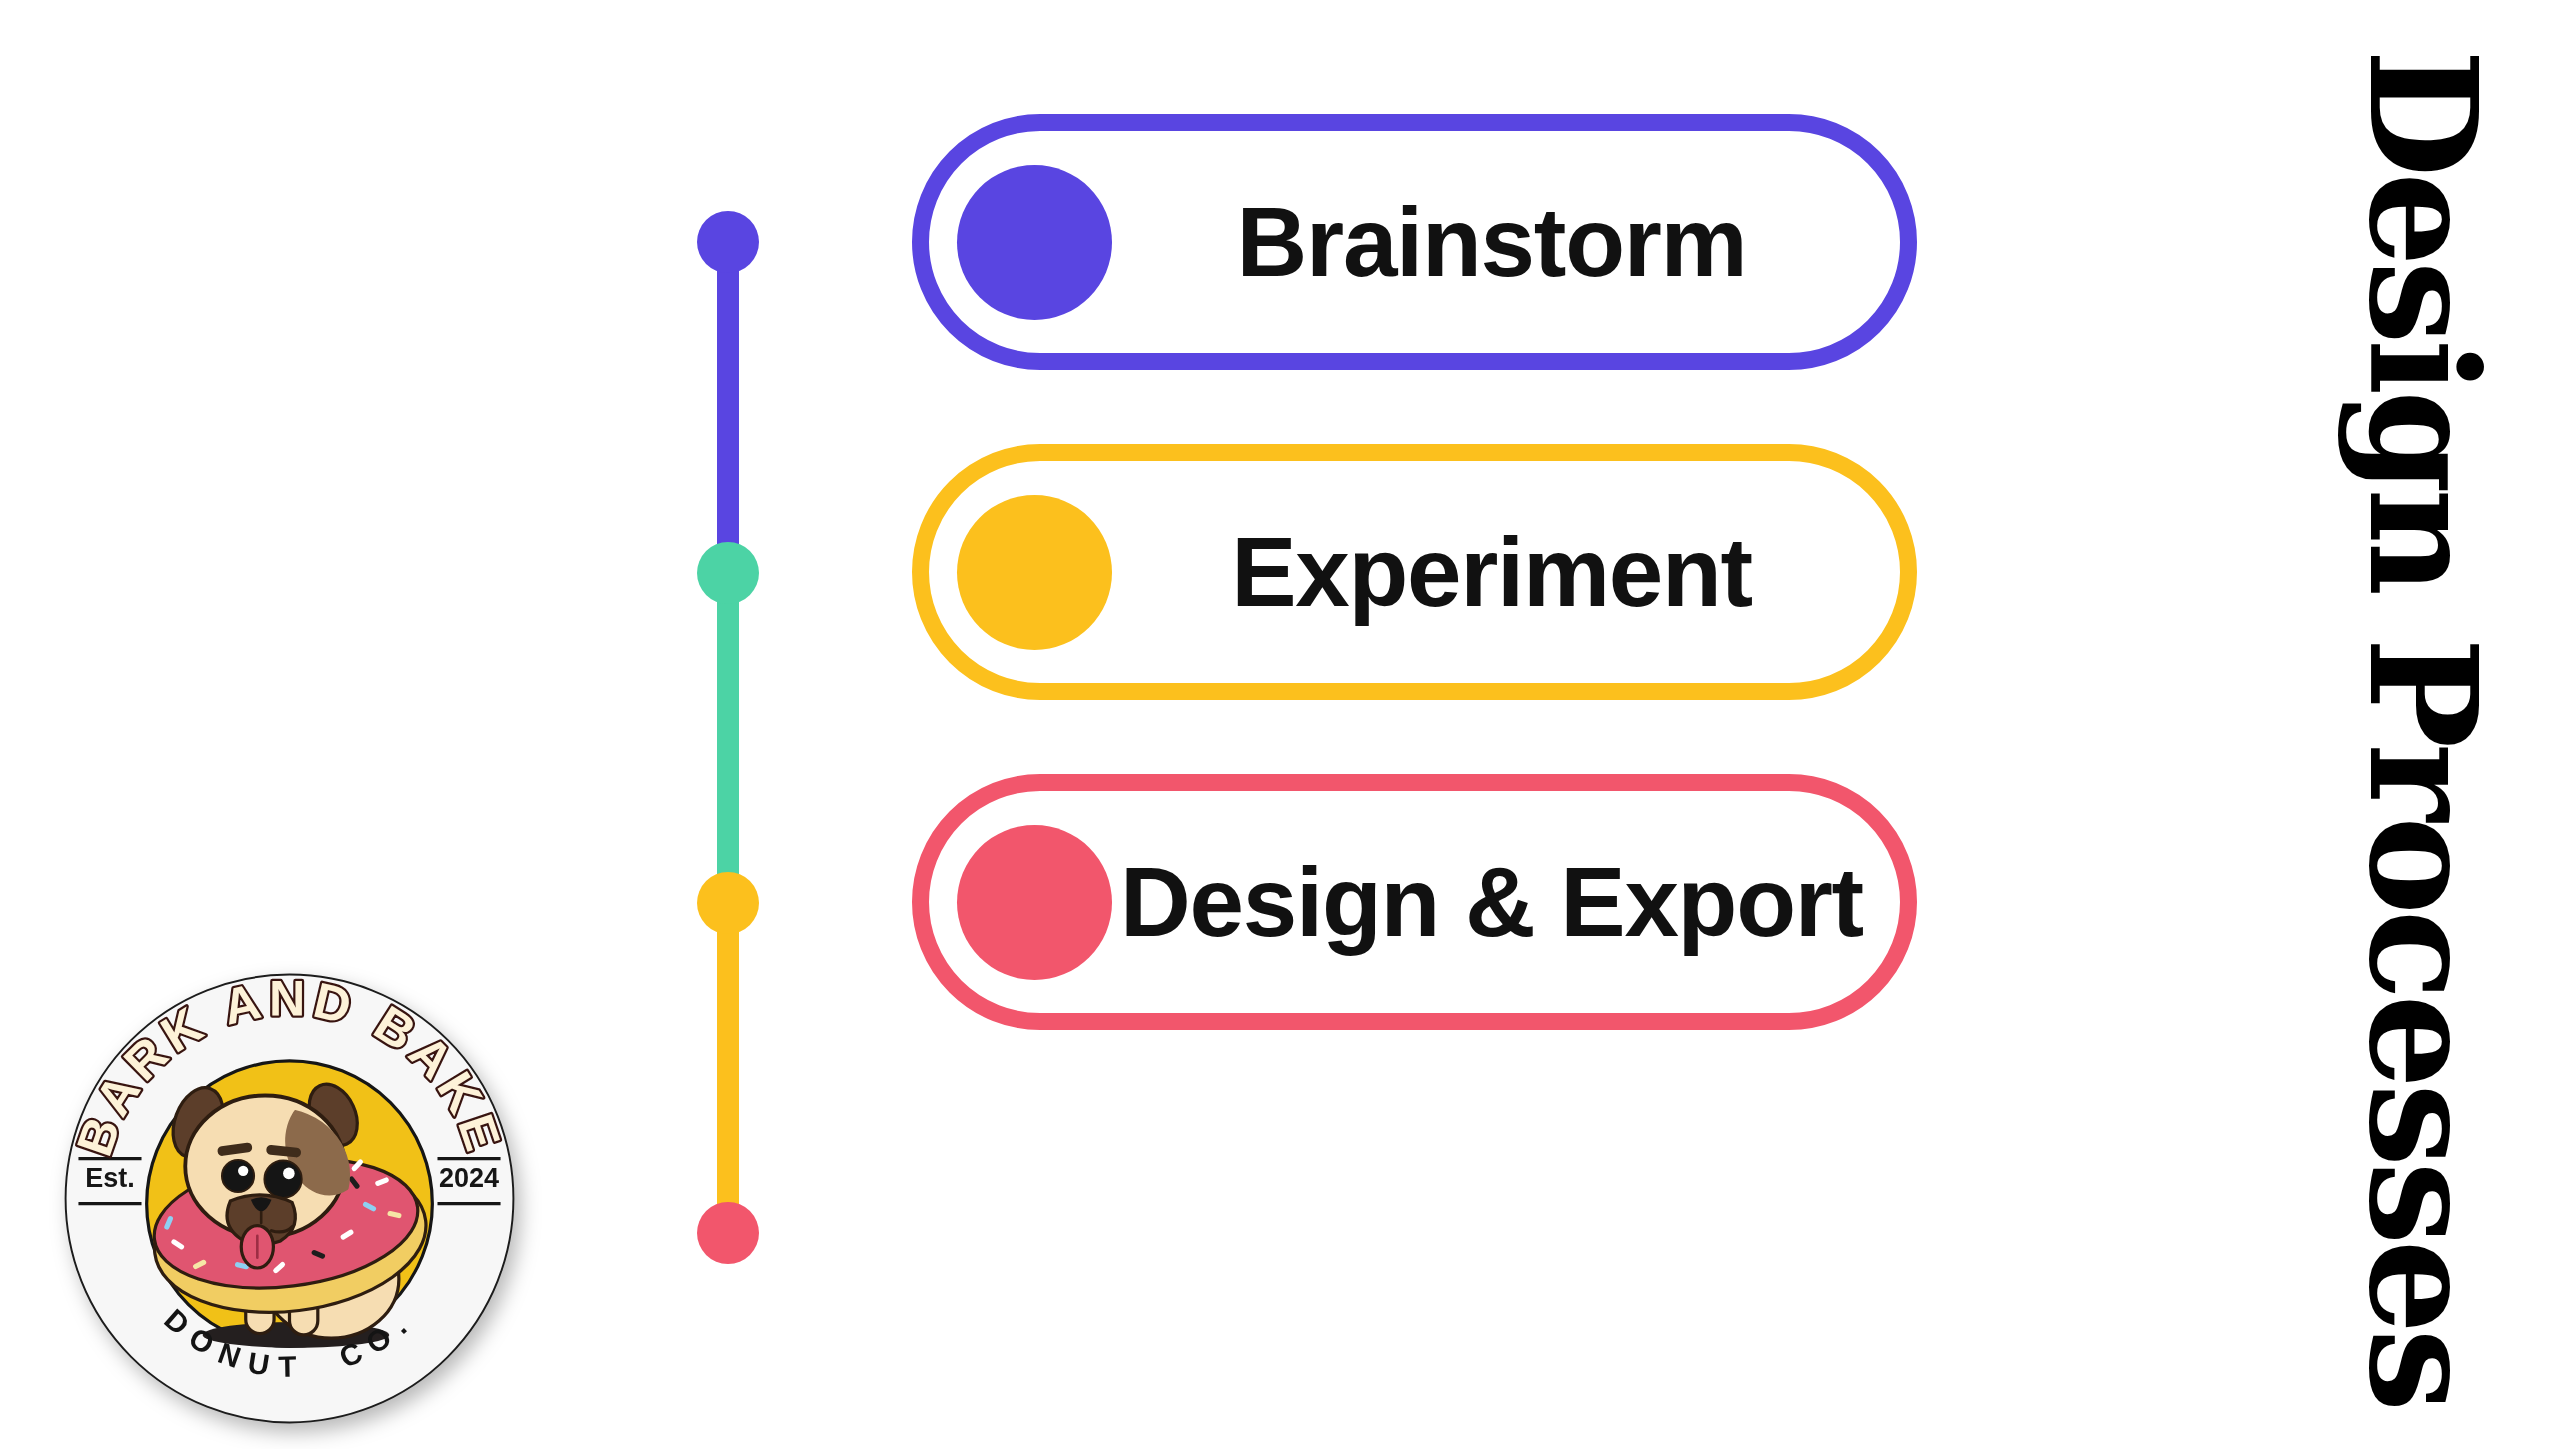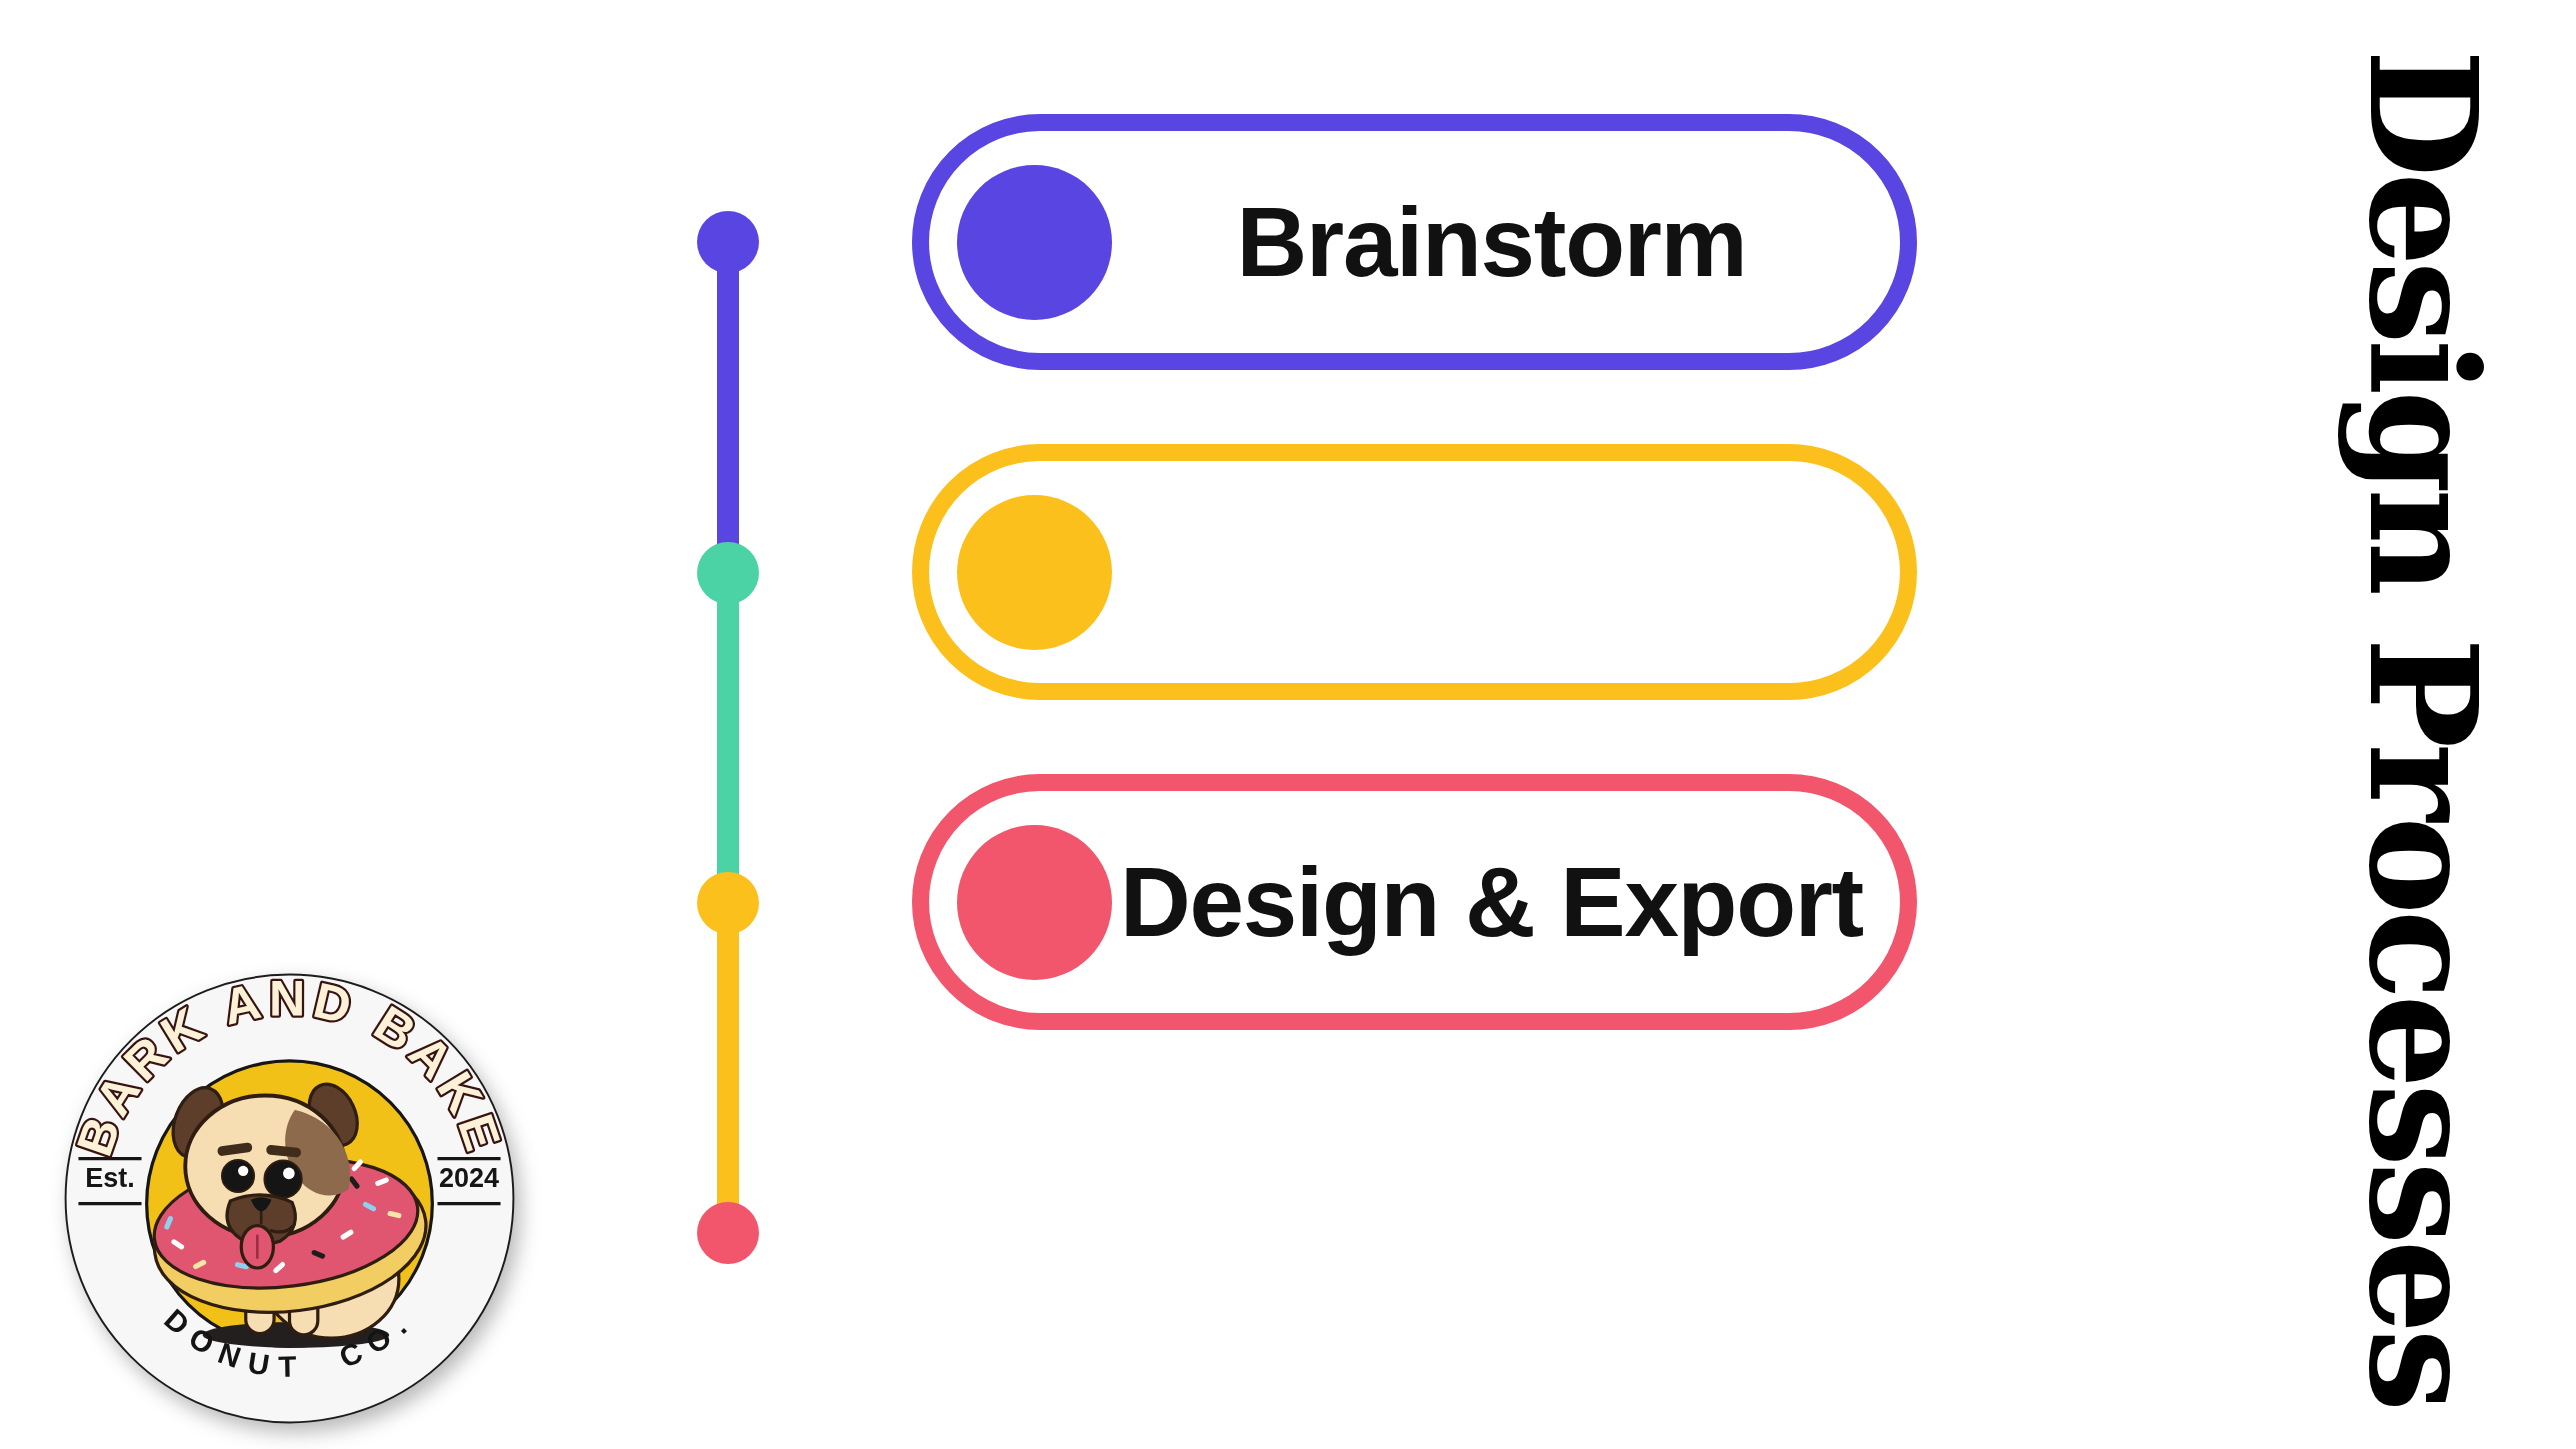--- a/index.html
+++ b/index.html
@@ -43,20 +43,21 @@
       <div class="tl-dot" style="left: 697px; top: 1202px; background: rgb(242, 86, 108);"></div>
     </div>
 
   <div id="steps">
       <div class="pill" style="border-color: rgb(89, 69, 225); justify-content: flex-end;">
         <div class="pill-circle" style="background: rgb(89, 69, 225);"></div>
         <div class="pill-label">Brainstorm</div>
       </div>
       <div class="pill" style="border-color: rgb(252, 192, 29);">
         <div class="pill-circle" style="background: rgb(252, 192, 29);"></div>
+        <div class="pill-label">Experiment</div>
       </div>
       <div class="pill" style="border-color: rgb(242, 86, 108);">
         <div class="pill-circle" style="background: rgb(242, 86, 108);"></div>
         <div class="pill-label">Design &amp; Export</div>
       </div>
     </div>
 
   <div id="vertical-title">Design Processes</div>
 
   <svg id="logo" width="489" height="489" viewBox="0 0 760 760">

